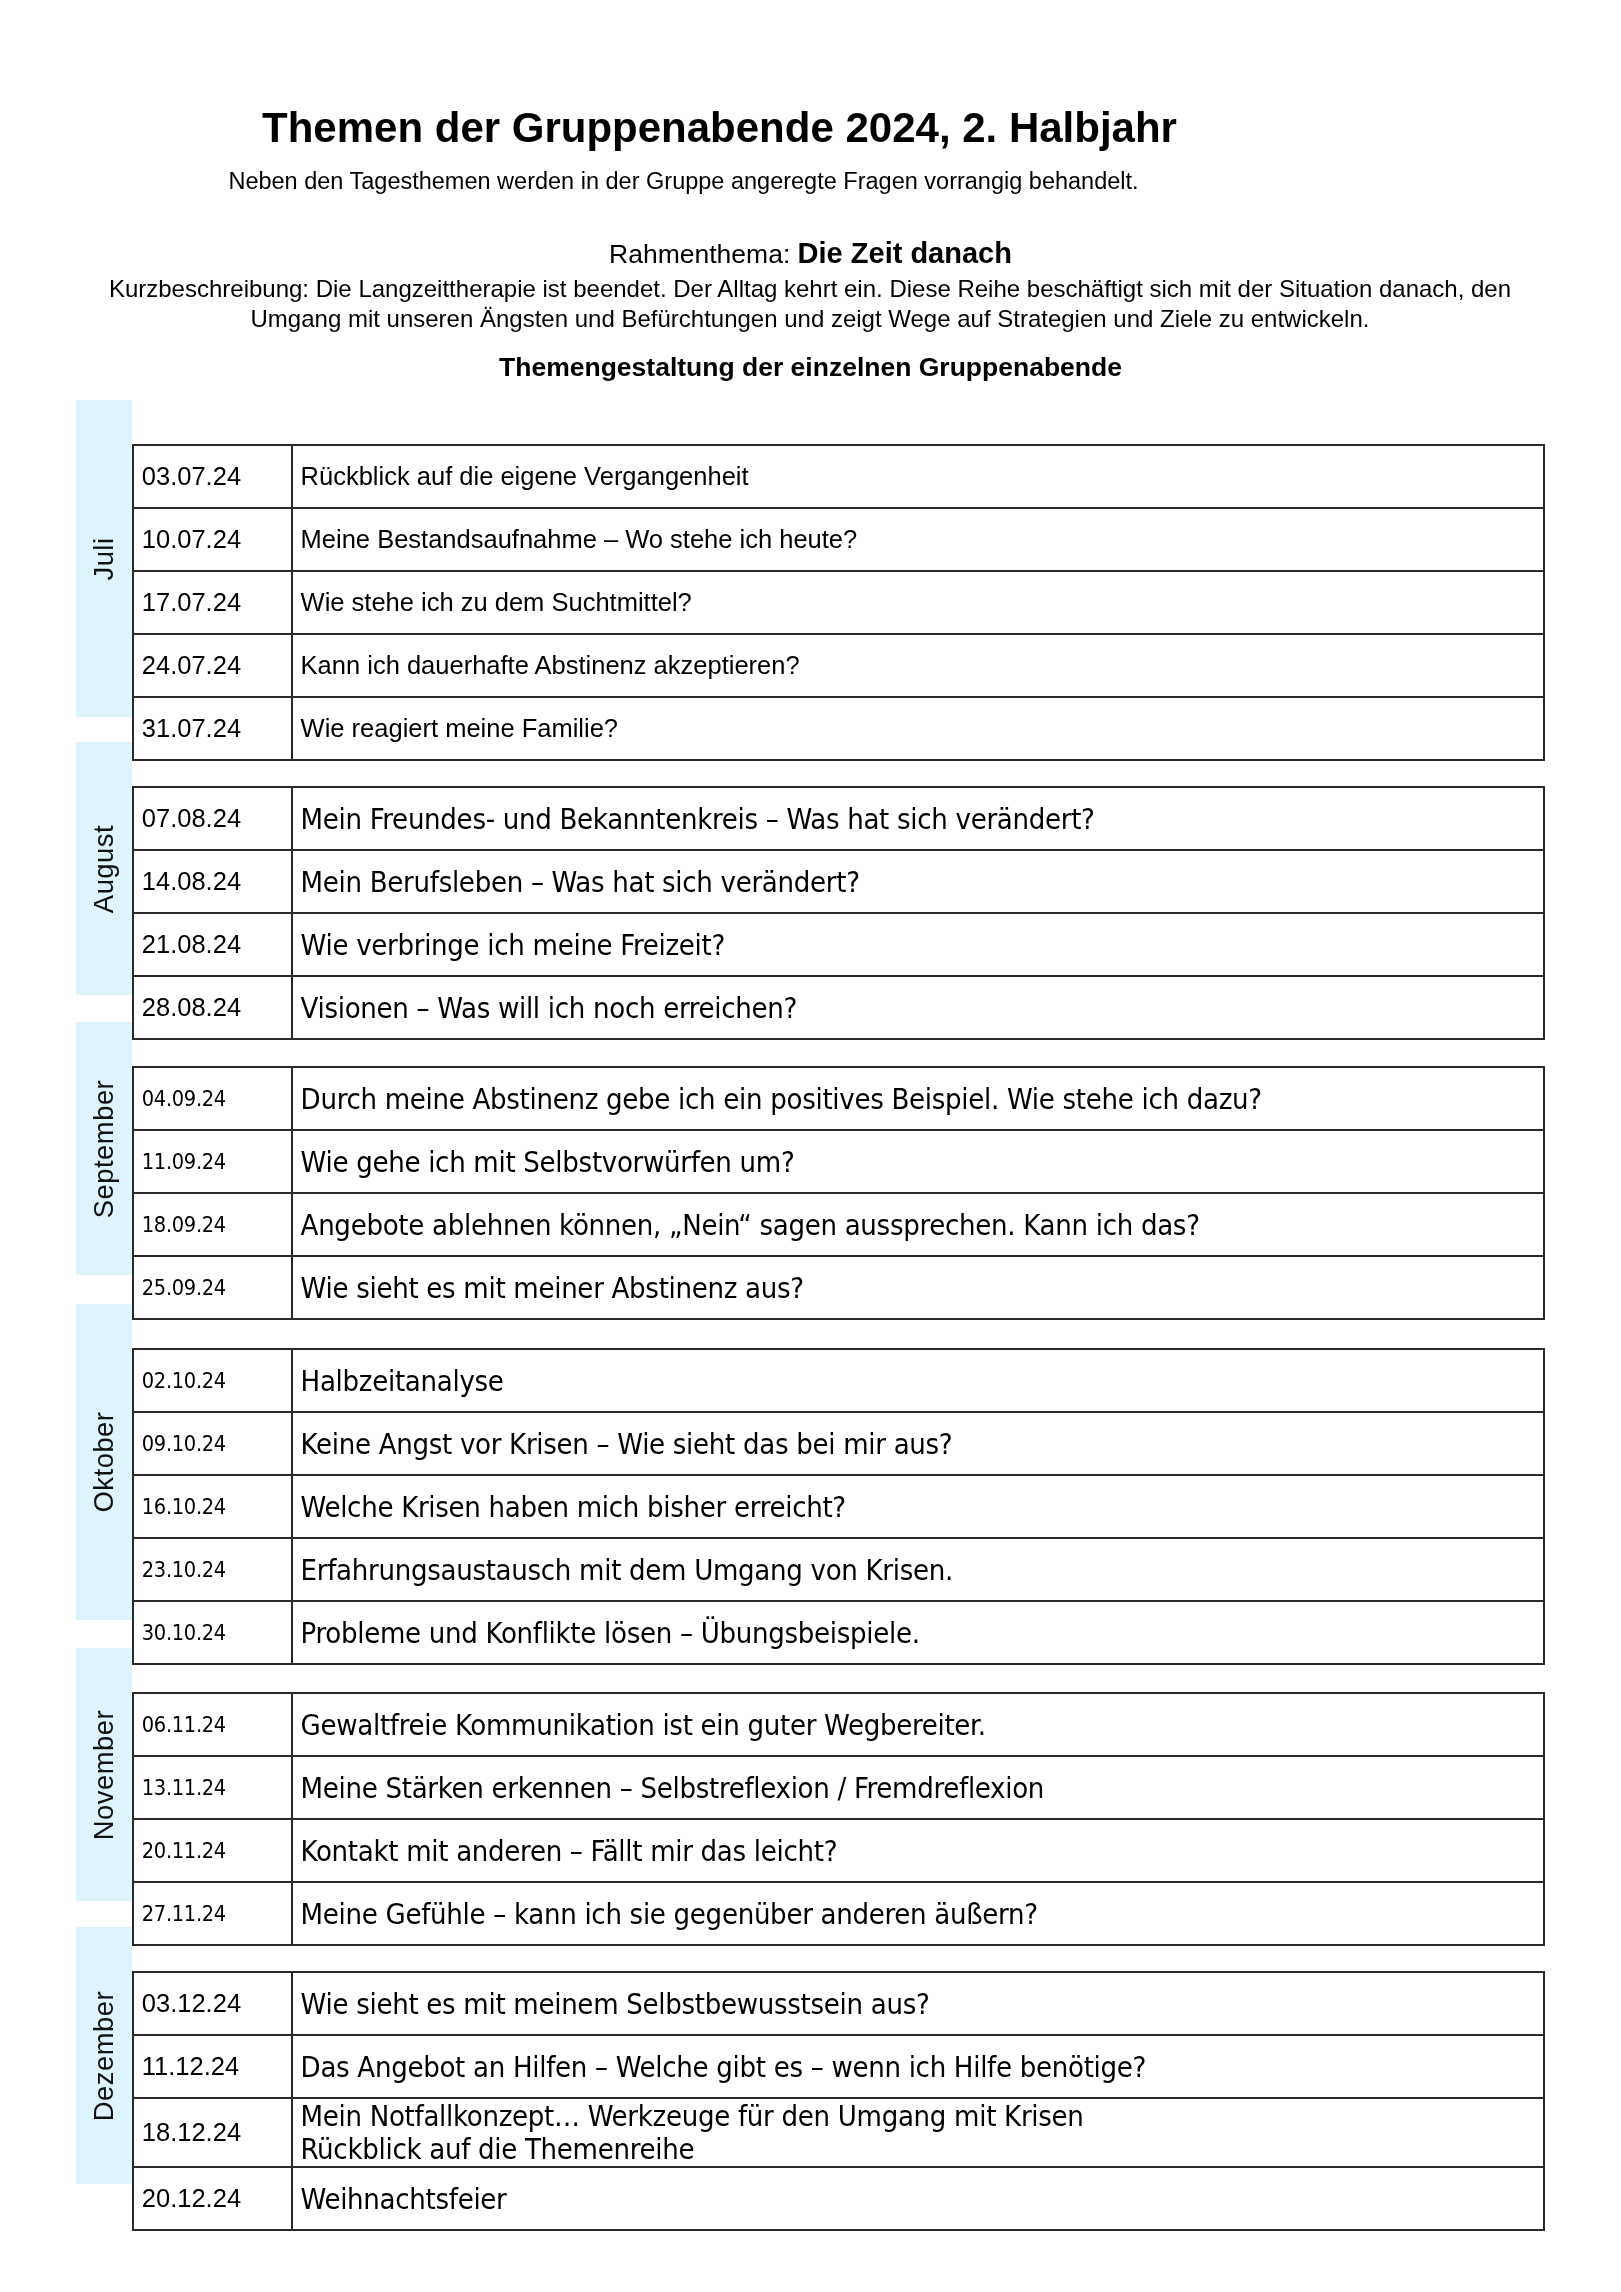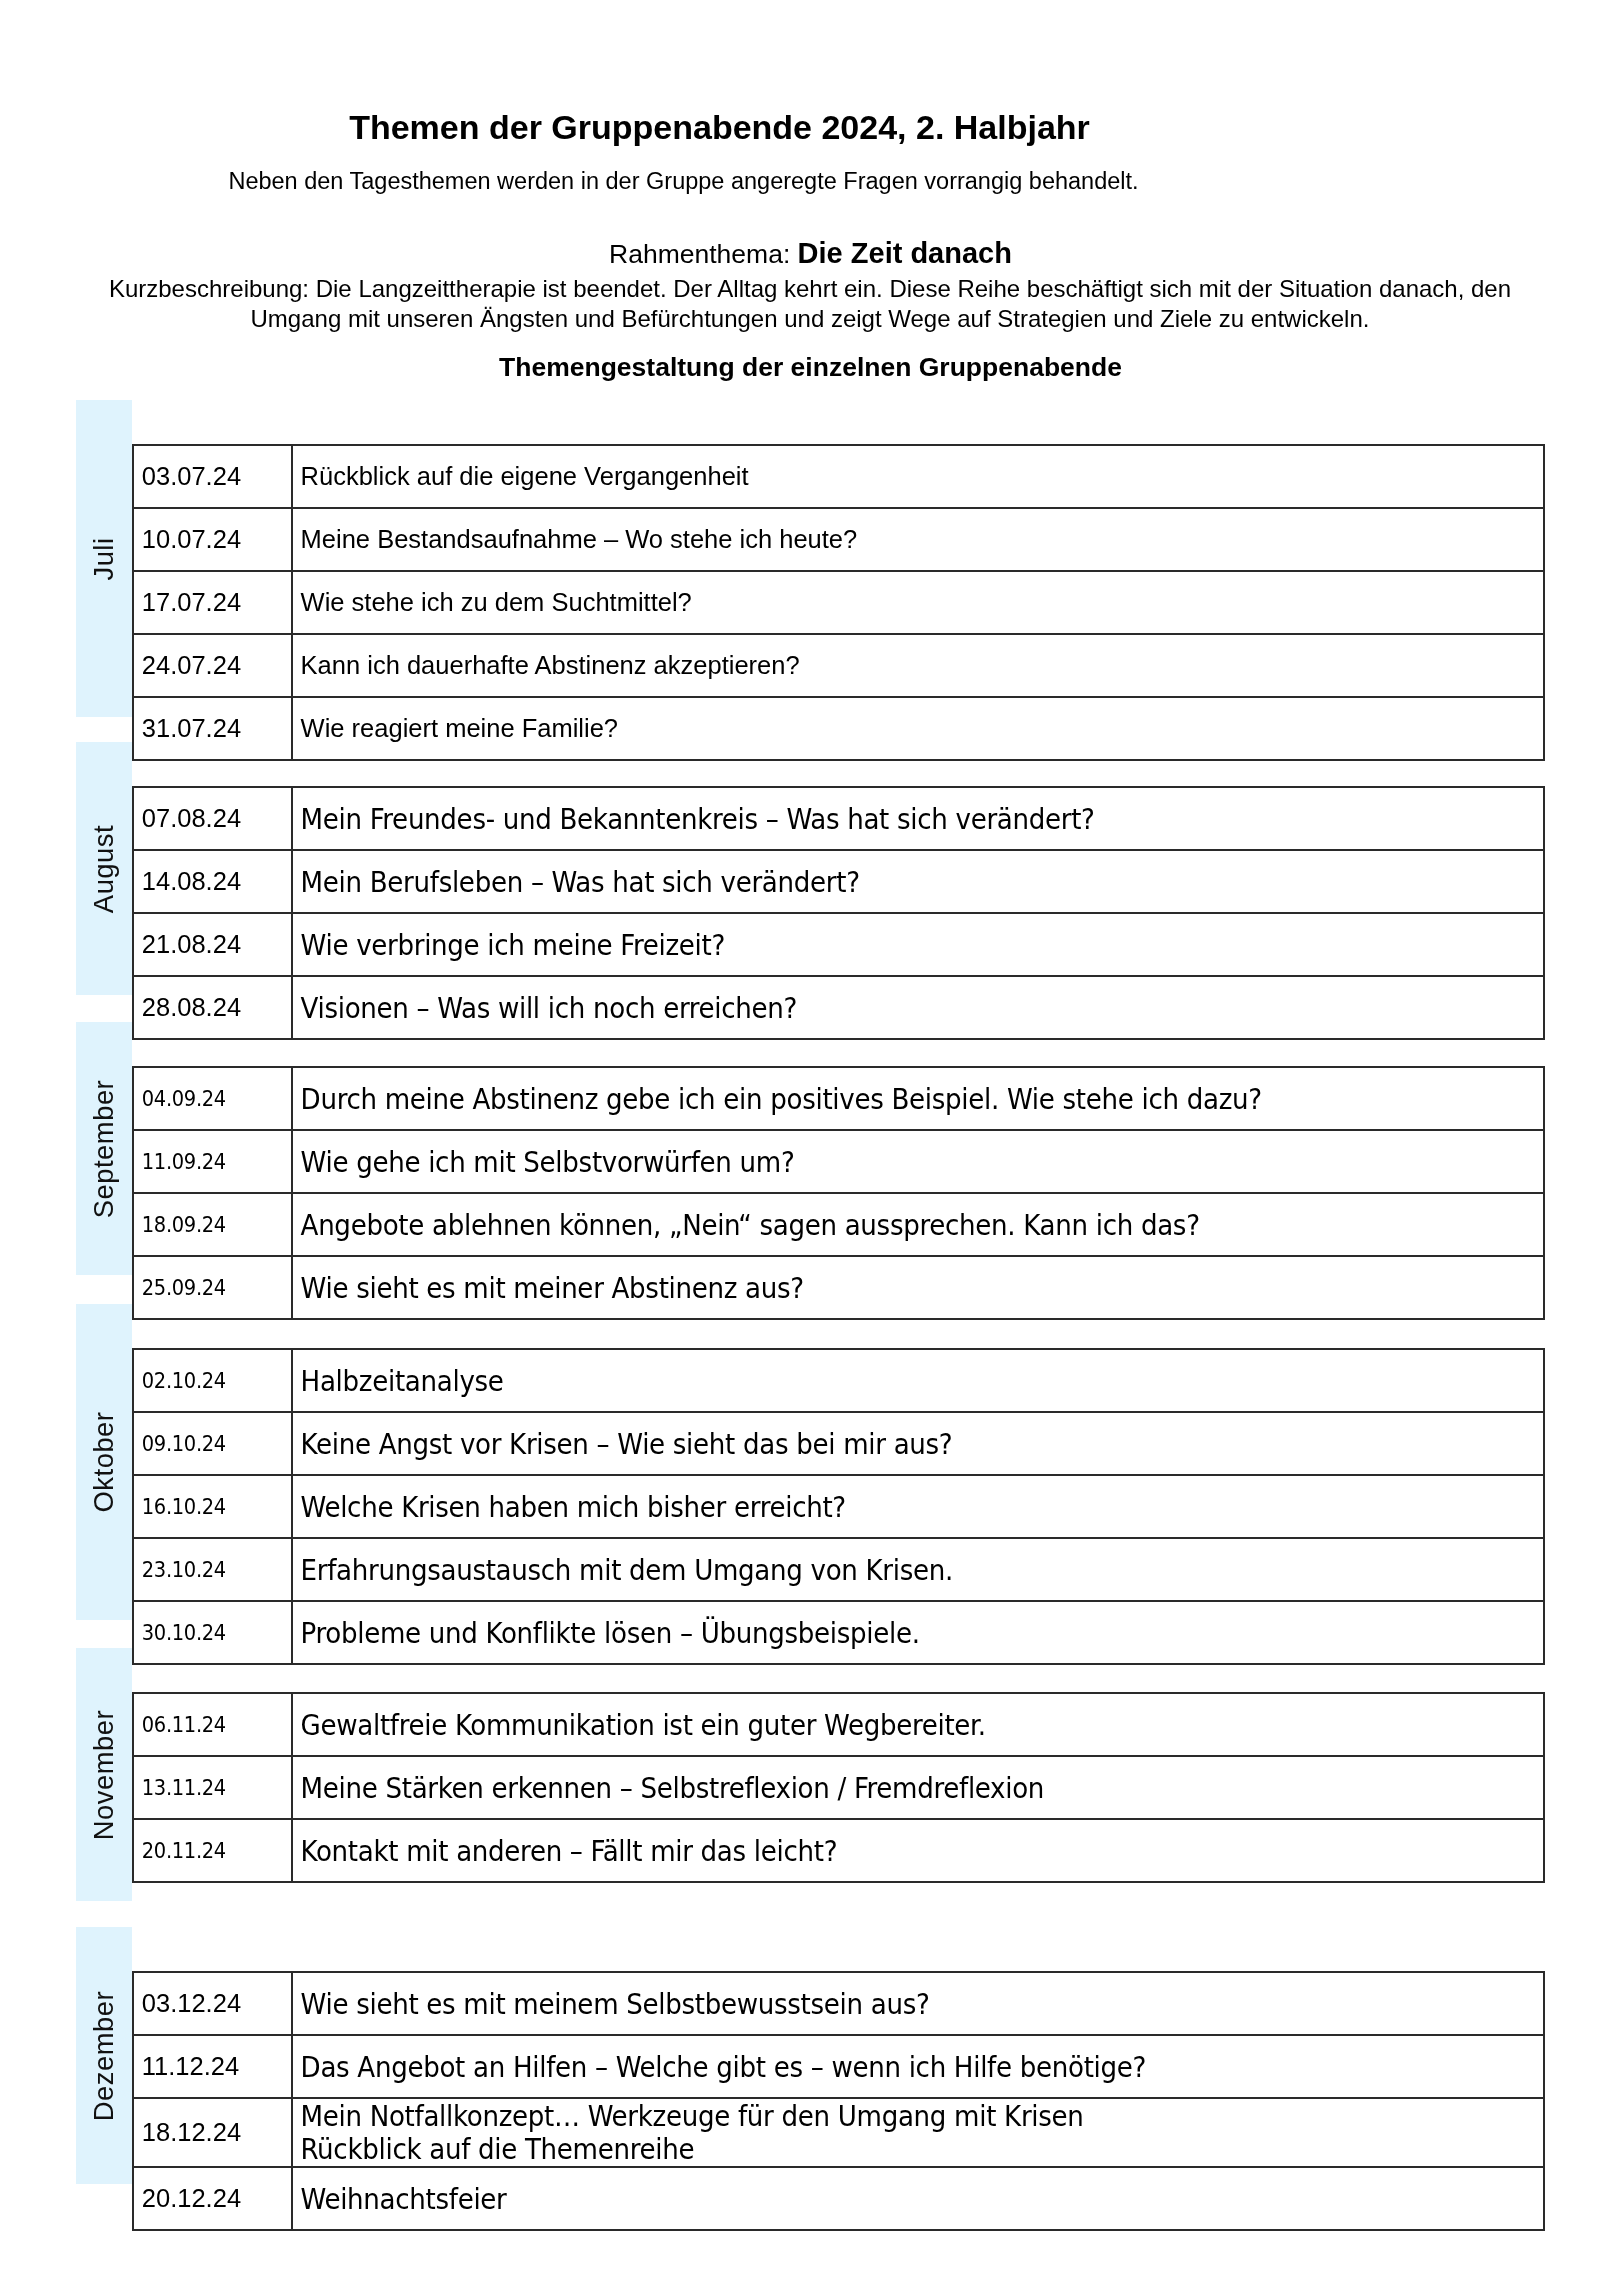--- a/index.html
+++ b/index.html
@@ -13,21 +13,21 @@
       position: relative;
       color: #000;
       font-family: "Liberation Sans", sans-serif;
       overflow: hidden;
     }
     .title {
       position: absolute;
       left: 0; width: 1439px;
       top: 106px;
       text-align: center;
-      font-size: 34px;
+      font-size: 42px;
       font-weight: bold;
       letter-spacing: 0px;
       line-height: 43px;
     }
     .subtitle {
       position: absolute;
       left: 0; width: 1367px;
       top: 167px;
       text-align: center;
       font-size: 23.5px;
@@ -245,20 +245,24 @@
       <td class="topic calibri">Gewaltfreie Kommunikation ist ein guter Wegbereiter.</td>
     </tr>
     <tr style="height:63px">
       <td class="date calibri-date">13.11.24</td>
       <td class="topic calibri">Meine Stärken erkennen – Selbstreflexion / Fremdreflexion</td>
     </tr>
     <tr style="height:63px">
       <td class="date calibri-date">20.11.24</td>
       <td class="topic calibri">Kontakt mit anderen – Fällt mir das leicht?</td>
     </tr>
+    <tr style="height:63px">
+      <td class="date calibri-date">27.11.24</td>
+      <td class="topic calibri">Meine Gefühle – kann ich sie gegenüber anderen äußern?</td>
+    </tr>
   </tbody>
     </table>
 </div>
 
 <div class="month-block" style="top:1927px;height:257px;">
   <div class="month-label-col">
     <div class="month-label">Dezember</div>
   </div>
   <table class="sessions">
     <tbody>

